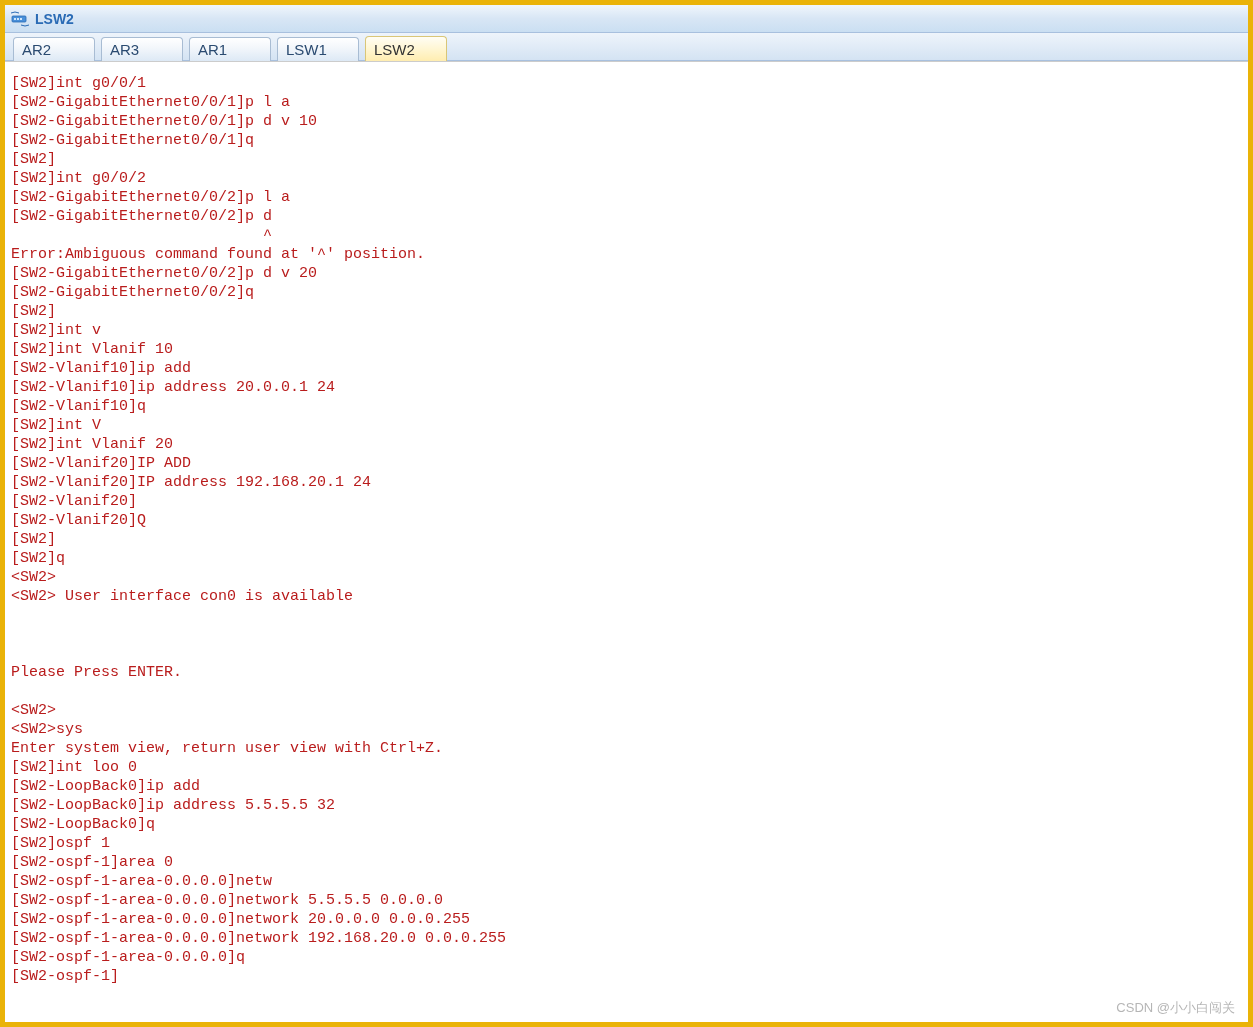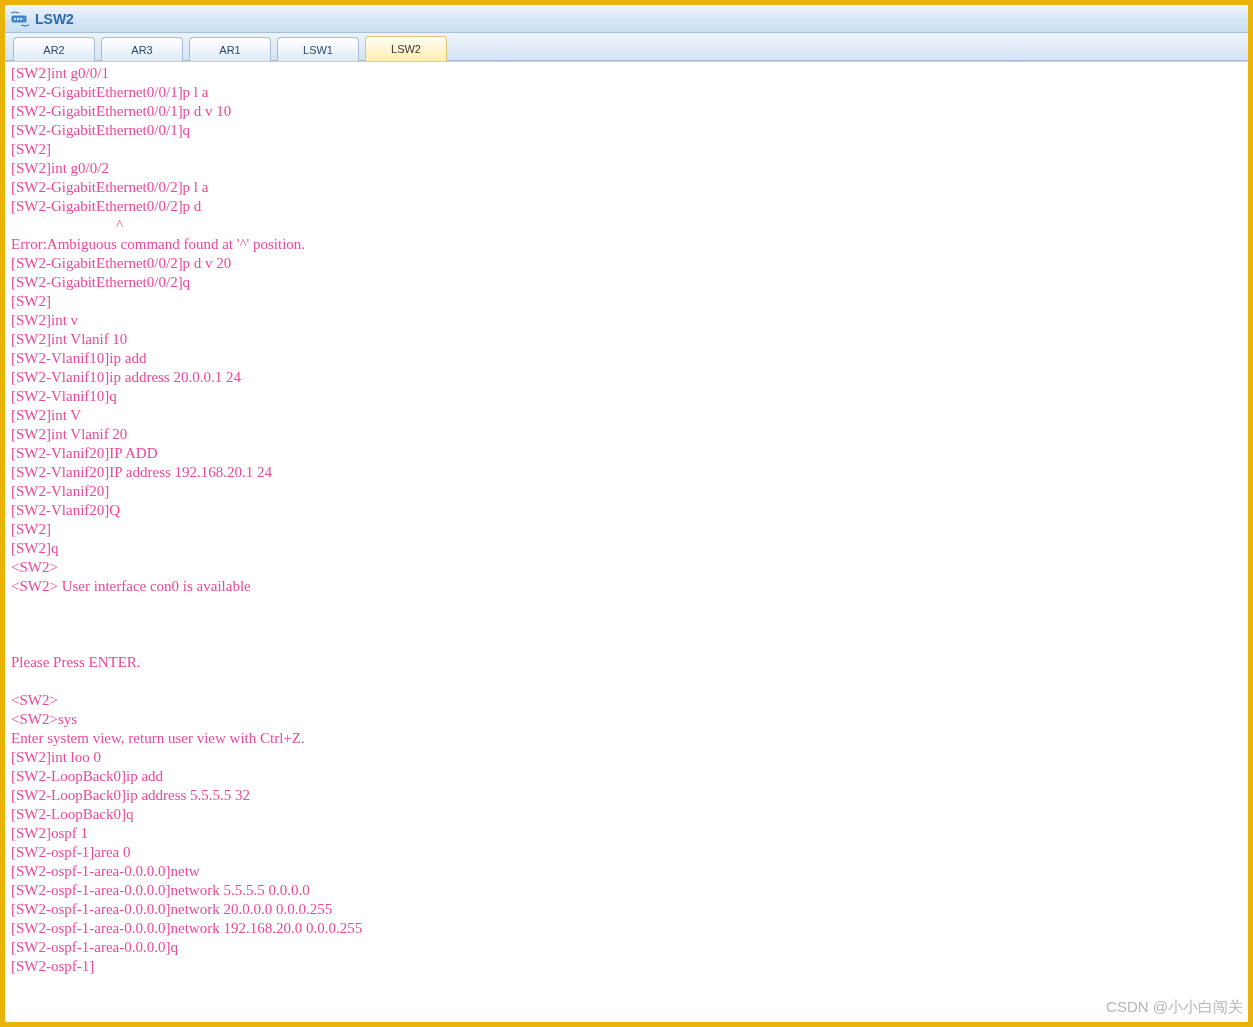--- a/index.html
+++ b/index.html
@@ -48,51 +48,51 @@
       height: 24px;
       min-width: 82px;
       padding: 0 8px;
       margin-right: 6px;
       border: 1px solid #a8bcd3;
       border-bottom: none;
       border-radius: 4px 4px 0 0;
       background: linear-gradient(to bottom, #ffffff 0%, #f2f6fb 45%, #dde9f5 100%);
       display: flex;
       align-items: center;
-      justify-content: center;
+      justify-content: flex-start;
       color: #2a4a70;
-      font-size: 11px;
+      font-size: 15px;
       cursor: pointer;
       position: relative;
       top: 1px;
     }
     .tab.active {
       background: linear-gradient(to bottom, #fffdf4 0%, #fff7d6 45%, #ffedb0 100%);
       border-color: #d9c677;
       color: #333;
       height: 25px;
     }
     .terminal {
       background: #ffffff;
-      font-family: Liberation Serif, serif;
+      font-family: Liberation Mono, monospace;
       font-size: 15px;
       line-height: 19px;
-      color: #ec4899;
-      padding: 2px 6px;
+      color: #b91c1c;
+      padding: 12px 6px;
       white-space: pre;
       height: calc(100% - 56px);
       overflow: hidden;
       border-top: 1px solid #ccc;
     }
     .watermark {
       position: absolute;
-      right: 10px;
+      right: 18px;
       bottom: 10px;
       color: rgba(120,120,120,0.55);
-      font-size: 15px;
+      font-size: 13px;
       font-family: Arial, sans-serif;
       pointer-events: none;
     }
   </style>
 </head>
 <body>
 
 <div class="window">
   <div class="titlebar">
     <span class="titlebar-icon">

